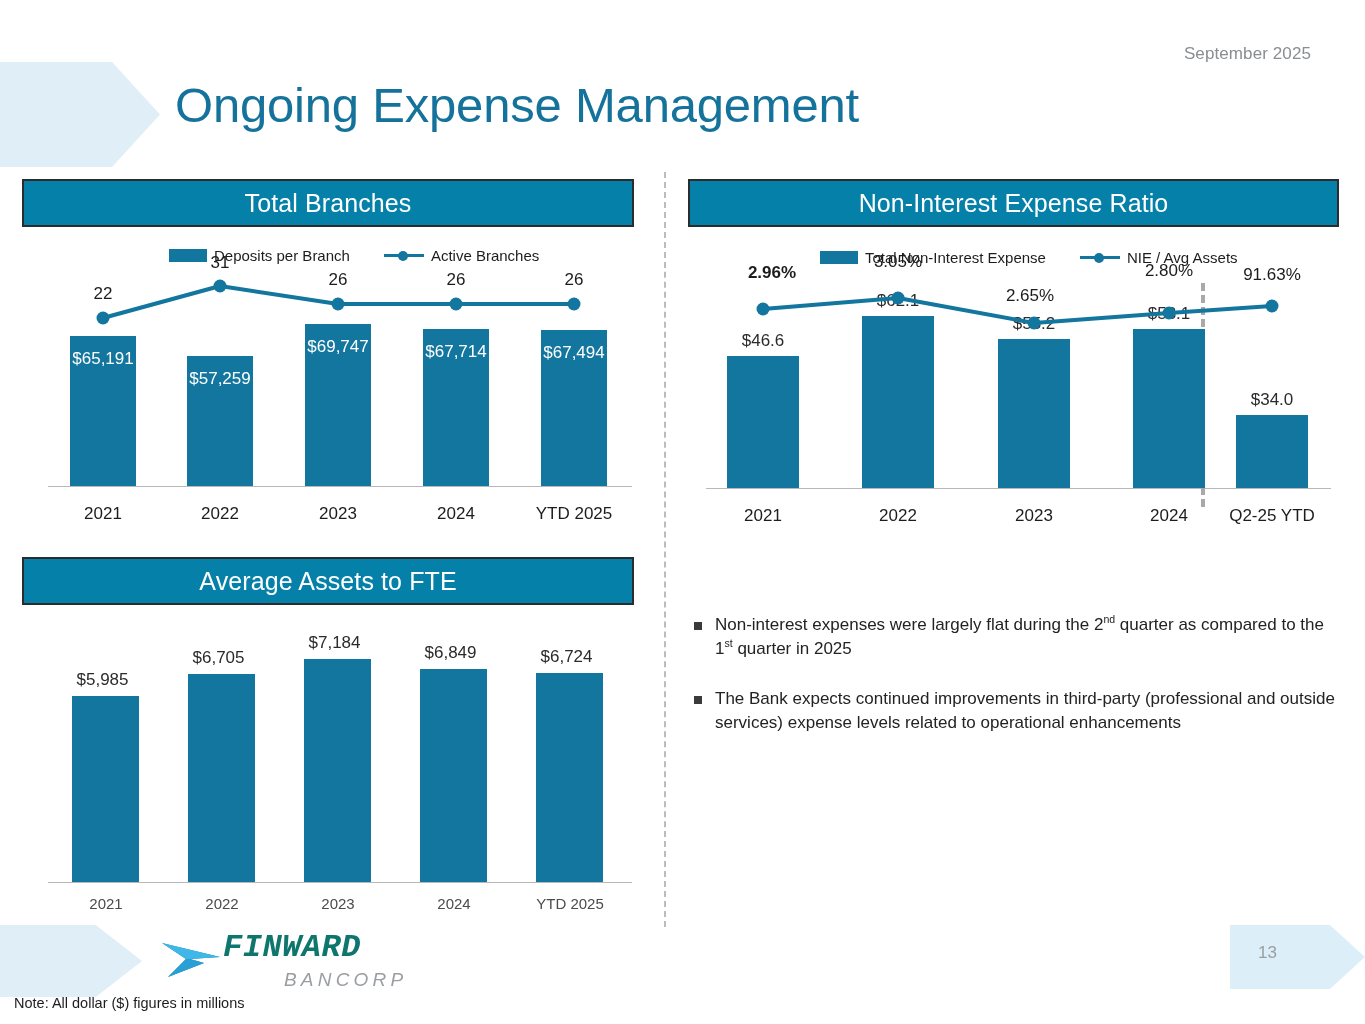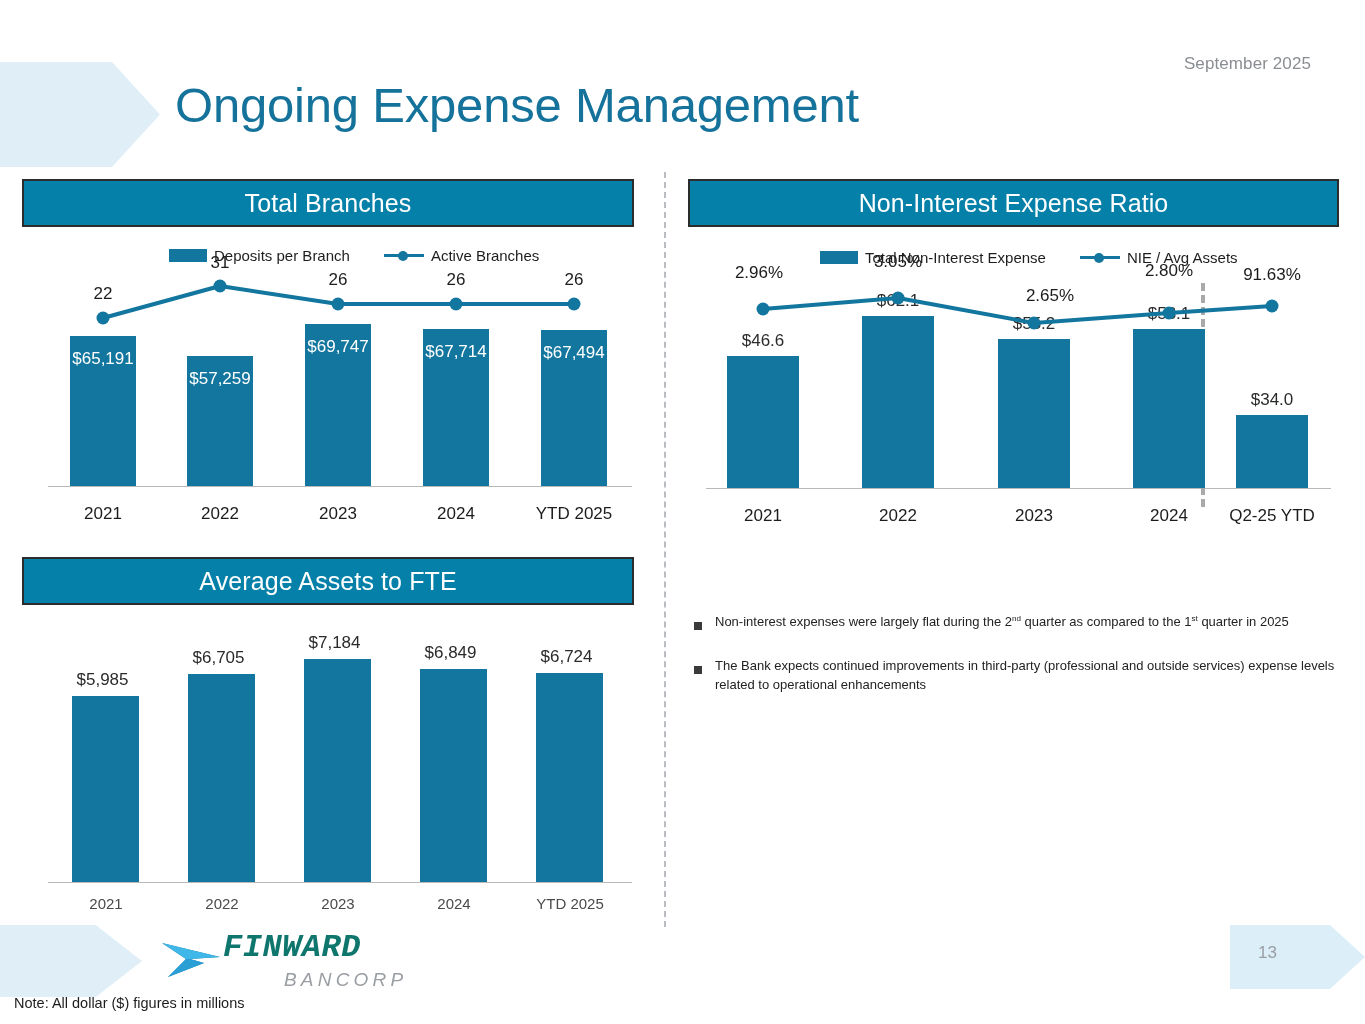--- a/index.html
+++ b/index.html
@@ -34,21 +34,21 @@
   .chev-page {
     position: absolute;
     right: 0px; top: 925px;
     width: 135px; height: 64px;
     background: #dceef8;
     clip-path: polygon(0 0, 74% 0, 100% 50%, 74% 100%, 0 100%);
   }
 
   
   .date-stamp {
-    position: absolute; right: 54px; top: 54px;
+    position: absolute; right: 54px; top: 44px;
     font-size: 17px; color: #8a8d91; letter-spacing: .1px;
   }
   .slide-title {
     position: absolute; left: 175px; top: 79px;
     font-size: 49px; color: #15729b; line-height: 1.1;
     font-weight: normal; letter-spacing: -.2px;
     white-space: nowrap;
   }
 
   
@@ -141,21 +141,21 @@
 
   
   .bullets {
     position: absolute;
     left: 694px; top: 613px;
     width: 645px;
   }
   .bullet {
     display: flex; gap: 13px;
     margin-bottom: 26px;
-    font-size: 13px;
+    font-size: 17px;
     color: #232323;
     line-height: 1.42;
   }
   .bullet .marker {
     flex: 0 0 auto;
     width: 8px; height: 8px;
     background: #3a3a3a;
     margin-top: 9px;
   }
   .bullet .txt { flex: 1 1 auto; }
@@ -290,23 +290,23 @@
 
       <svg class="line-layer" width="625" height="255">
         <polyline points="57,40 192,29 328,54 463,44 566,37" fill="none" stroke="#12769E" stroke-width="4" stroke-linejoin="round"></polyline>
         <circle cx="57" cy="40" r="6.5" fill="#12769E"></circle>
         <circle cx="192" cy="29" r="6.5" fill="#12769E"></circle>
         <circle cx="328" cy="54" r="6.5" fill="#12769E"></circle>
         <circle cx="463" cy="44" r="6.5" fill="#12769E"></circle>
         <circle cx="566" cy="37" r="6.5" fill="#12769E"></circle>
       </svg>
 
-      <div class="pt-label" style="left:3px;   top:-6px; width:100px;">2.96%</div>
+      <div class="pt-label" style="left:16px;   top:-6px; width:100px;font-weight:bold;">2.96%</div>
       <div class="pt-label" style="left:142px; top:-17px; width:100px;">3.05%</div>
-      <div class="pt-label" style="left:294px; top:17px; width:100px;">2.65%</div>
+      <div class="pt-label" style="left:274px; top:17px; width:100px;">2.65%</div>
       <div class="pt-label" style="left:413px; top:-8px; width:100px;">2.80%</div>
       <div class="pt-label" style="left:516px; top:-4px; width:100px;">91.63%</div>
 
       <div class="cat-label" style="left:7px;   top:237px; width:100px;">2021</div>
       <div class="cat-label" style="left:142px; top:237px; width:100px;">2022</div>
       <div class="cat-label" style="left:278px; top:237px; width:100px;">2023</div>
       <div class="cat-label" style="left:413px; top:237px; width:100px;">2024</div>
       <div class="cat-label" style="left:505px; top:237px; width:122px;">Q2-25 YTD</div>
     </div>
   </div>

